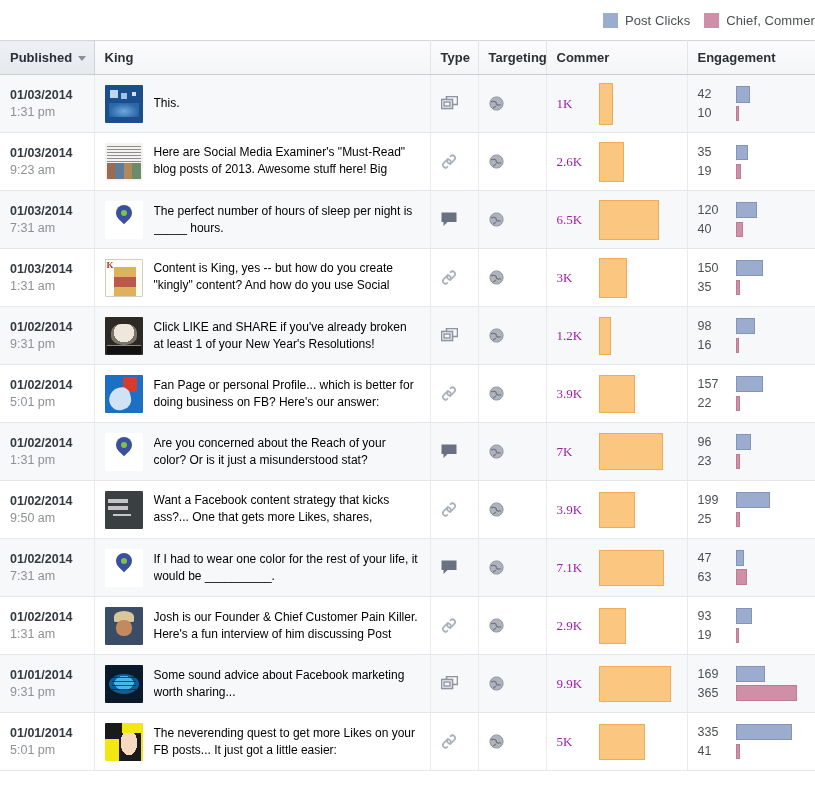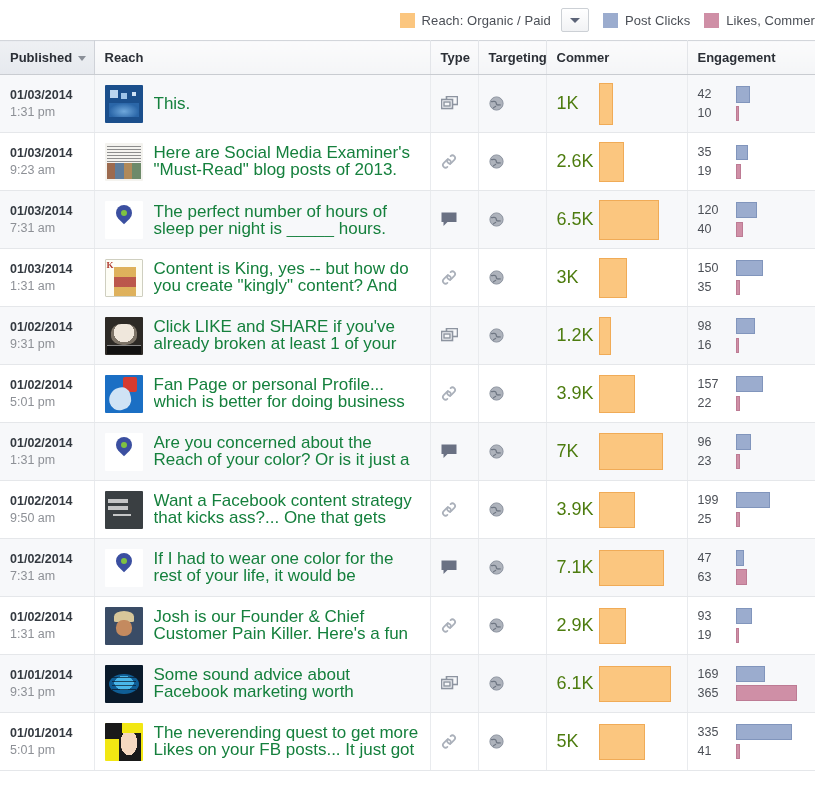--- a/index.html
+++ b/index.html
@@ -134,22 +134,22 @@
   .thumb {
     width: 38px; height: 38px;
     flex: 0 0 auto;
     border-radius: 1px;
     background-size: cover;
     background-position: center;
     overflow: hidden;
     position: relative;
   }
   .post-text {
-    font-size: 17px;
-    color: #15803d;
+    font-size: 12px;
+    color: #000000;
     line-height: 17px;
     max-height: 36px;
     overflow: hidden;
     cursor: pointer;
   }
 
   
   .tb-screen   { background: #1b4f8c; }
   .tb-screen::after {
     content:""; position:absolute; left:4px; top:18px; right:4px; height:14px;
@@ -244,21 +244,21 @@
     content:""; position:absolute; left:14px; top:10px; width:22px; height:28px;
     background: radial-gradient(ellipse at 45% 35%, #f6d9c0 0 48%, #1a1a1a 49% 100%);
   }
 
   
   .icon-cell { display:flex; align-items:center; justify-content:flex-start; }
   .icon-svg { display:block; }
 
   
   .reach-cell { display:flex; align-items:center; }
-  .reach-num { width: 42px; flex:0 0 auto; font-size:18px; color:#4d7c0f; }
+  .reach-num { width: 42px; flex:0 0 auto; font-size:13px; color:#a21caf;font-family:Liberation Serif, serif; }
   .reach-bar-wrap { flex:1 1 auto; display:flex; align-items:center; height:46px; }
   .reach-bar {
     background:#fbc67f;
     border:1px solid #f0ab57;
     box-sizing:border-box;
   }
 
   
   .eng-cell { display:flex; align-items:center; }
   .eng-nums { width: 38px; flex:0 0 auto; }
@@ -272,54 +272,47 @@
     background:#cf8fa6; border:1px solid #bd7b94; box-sizing:border-box;
   }
 </style>
 </head>
 <body>
 
 <div id="app">
 
   <div class="legend-bar">
     <div class="legend-item">
-      <span class="legend-swatch" style="background:#fbc67f"></span>
-      <span class="legend-label">Reach: Organic / Paid</span>
-      <span class="legend-dropdown">
-        <span class="caret-down"></span>
-      </span>
-    </div>
-    <div class="legend-item">
       <span class="legend-swatch" style="background:#9bacce"></span>
       <span class="legend-label">Post Clicks</span>
     </div>
     <div class="legend-item">
       <span class="legend-swatch" style="background:#cf8fa6"></span>
-      <span class="legend-label">Likes, Commer</span>
+      <span class="legend-label">Chief, Commer</span>
     </div>
   </div>
 
   <table class="posts">
     <colgroup>
       <col class="w-published">
         <col class="w-post">
         <col class="w-type">
       <col class="w-targeting">
         <col class="w-reach">
         <col class="w-engagement">
     </colgroup>
     <thead>
       <tr>
         <th class="col-published">
           <span class="th-inner">
             <span>Published</span>
             <span class="sort-caret"></span>
           </span>
         </th>
-        <th>Reach</th>
+        <th>King</th>
         <th>Type</th>
         <th>Targeting</th>
         <th>Commer</th>
         <th style="border-right:none">Engagement</th>
       </tr>
     </thead>
     <tbody id="tbody">
         <tr class="row-alt">
           <td class="col-published">
             <div class="pub-date">01/03/2014</div>
@@ -883,21 +876,21 @@
             <span class="icon-cell">
               <svg class="icon-svg" width="15" height="15" viewBox="0 0 15 15">
                 <circle cx="7.5" cy="7.5" r="6.6" fill="#aeb3bc" stroke="#8d94a0" stroke-width="1"></circle>
                 <path d="M2 5.5c2 .6 3 -1 4.5 .2 1.4 1.1 .2 2.4 1.6 3.1 1.3 .7 2.6 -.6 3.6 .4" fill="none" stroke="#6f7783" stroke-width="1.3"></path>
                 <path d="M4.2 12.4c.6-1.6 2.2-1.1 2.6-2.6" fill="none" stroke="#6f7783" stroke-width="1.2"></path>
               </svg>
             </span>
           </td>
           <td>
             <div class="reach-cell">
-              <span class="reach-num">6.1K</span>
+              <span class="reach-num">9.9K</span>
               <span class="reach-bar-wrap">
                 <span class="reach-bar" style="width:72px;height:36px"></span>
               </span>
             </div>
           </td>
           <td style="border-right:none">
             <div class="eng-cell">
               <span class="eng-nums">
                 <div class="eng-num">169</div>
                 <div class="eng-num">365</div>

